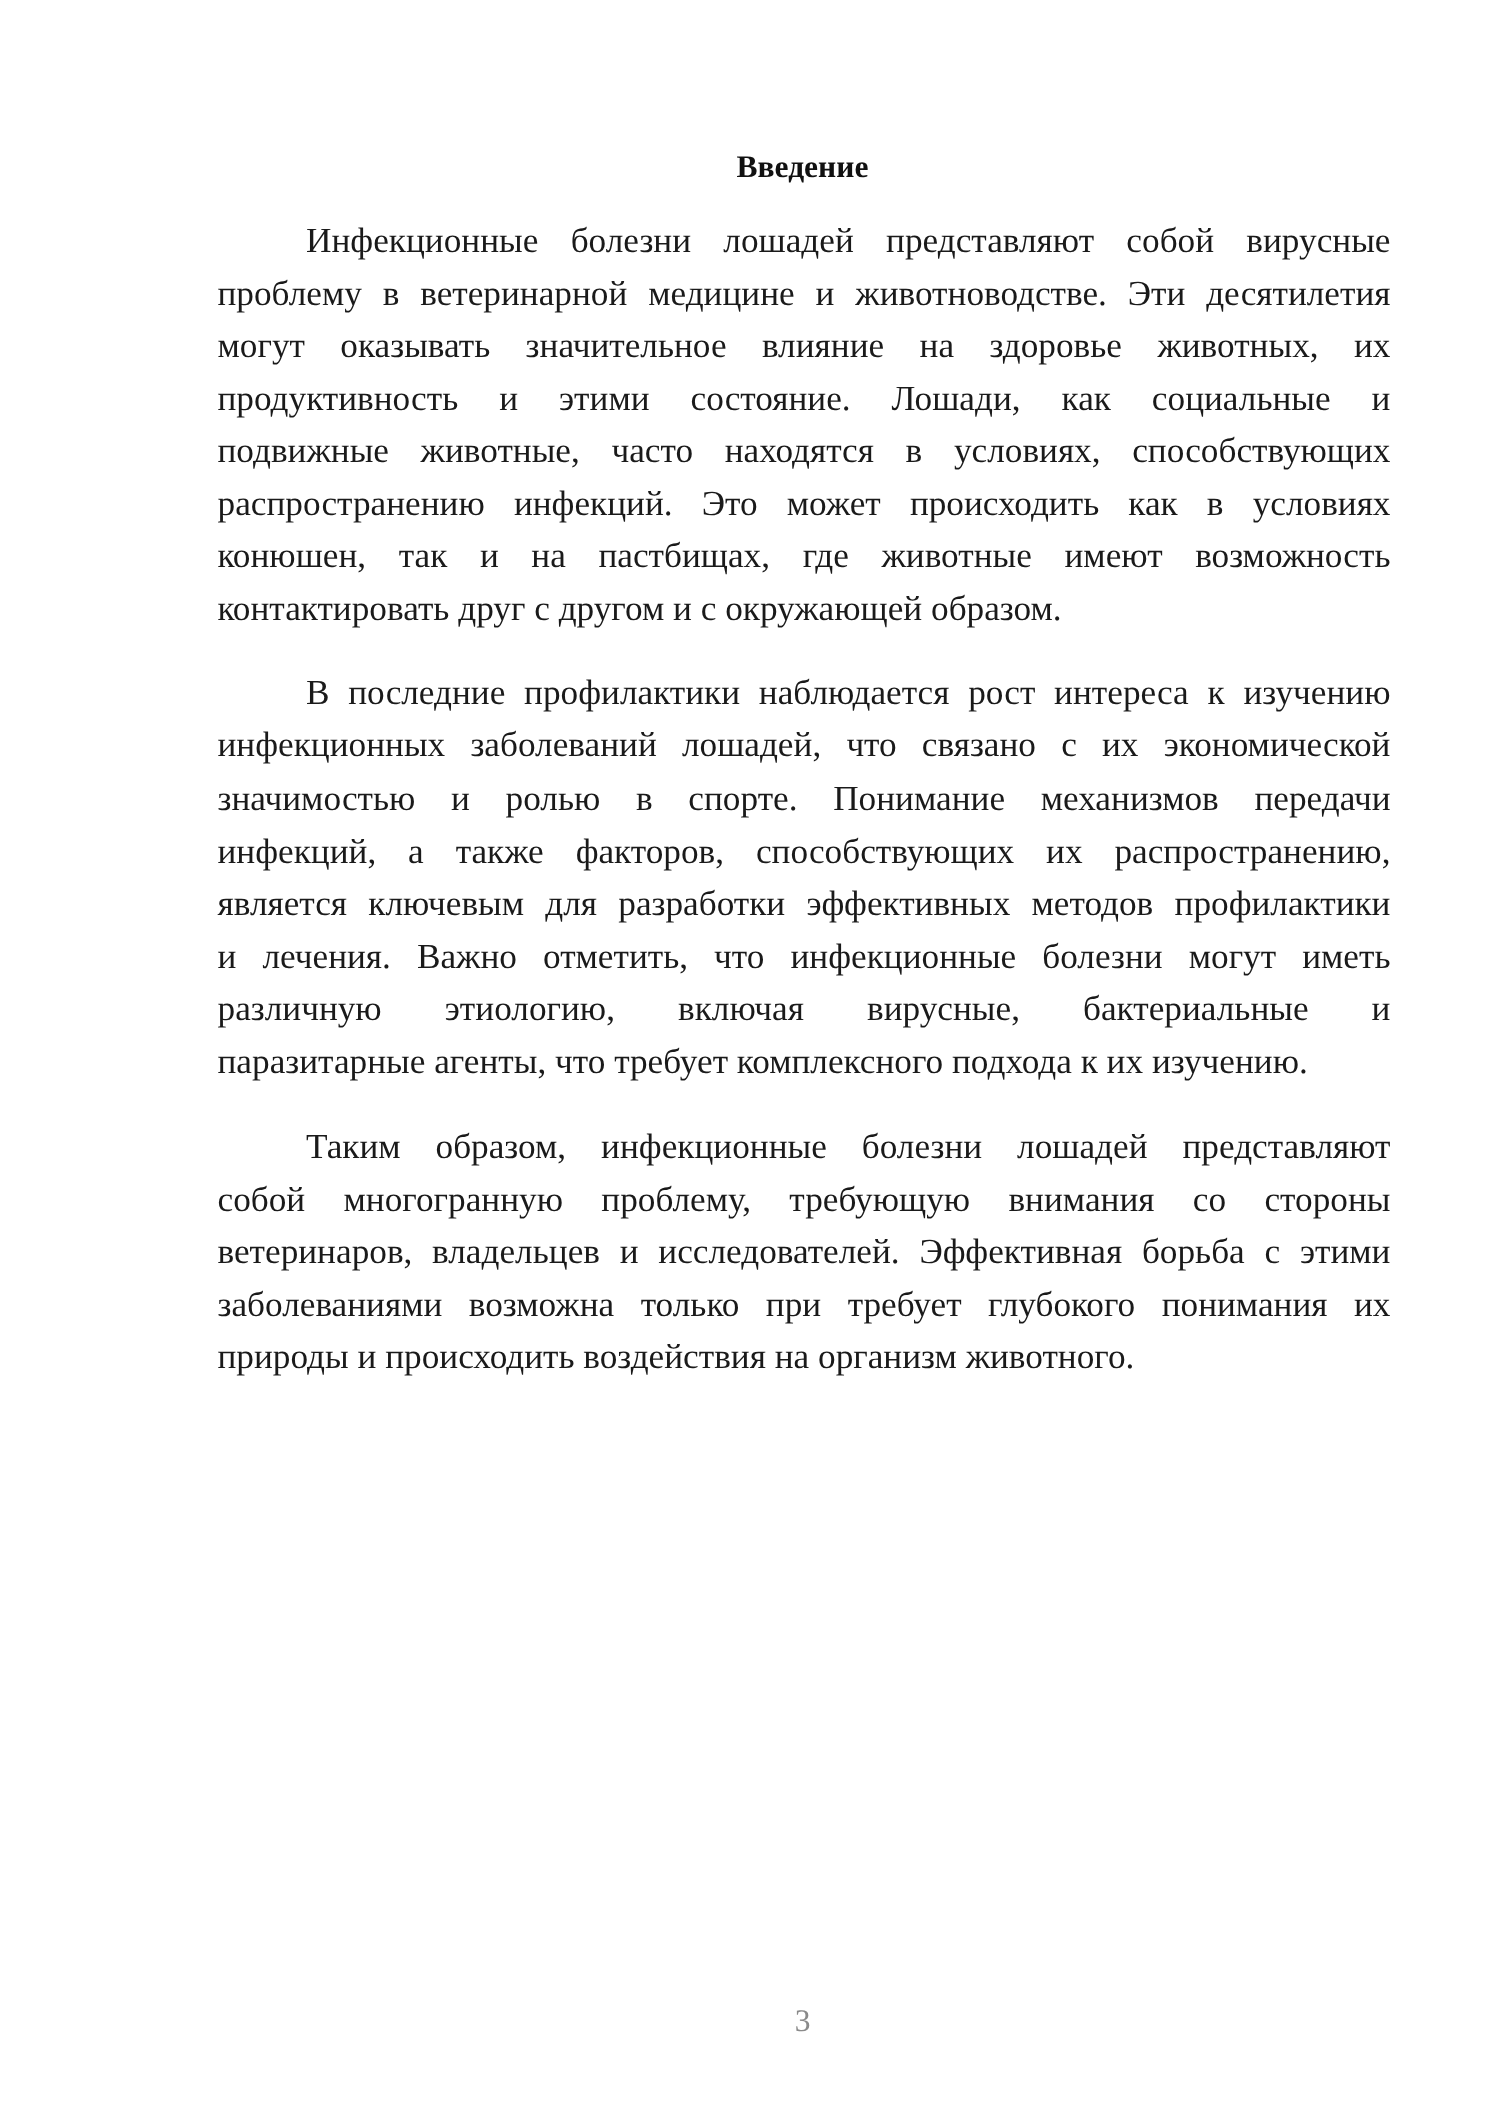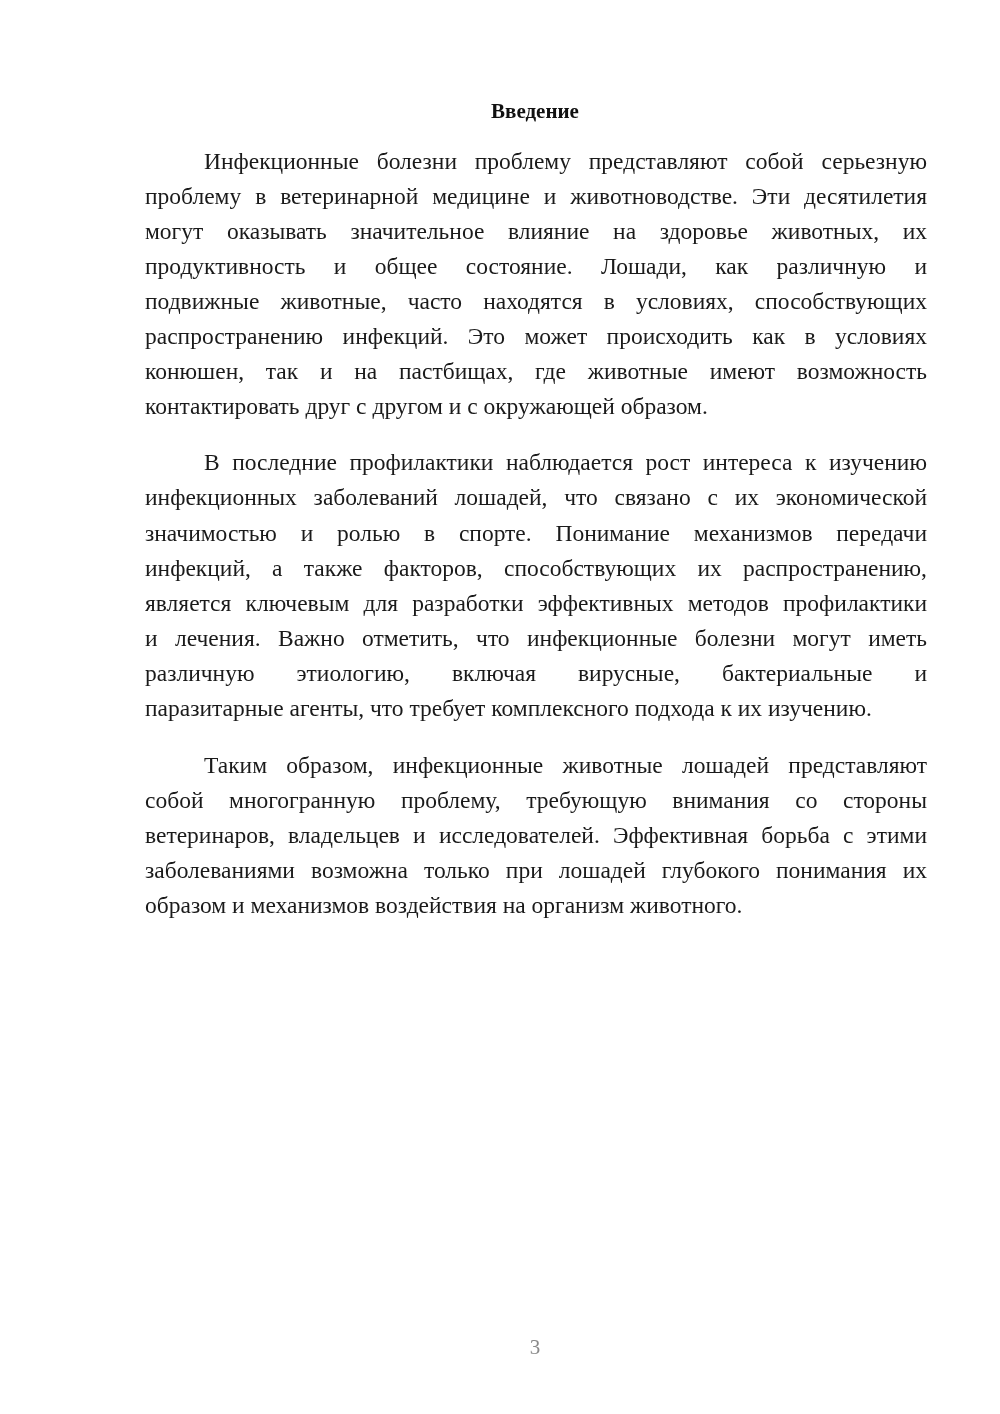--- a/index.html
+++ b/index.html
@@ -64,44 +64,44 @@
     }
   </style>
 </head>
 <body>
 
 <div class="page">
 
   <div class="heading">Введение</div>
 
   <div>
-    <div class="line indent" style="top:146px">Инфекционные болезни проблему представляют собой серьезную</div>
+    <div class="line indent" style="top:146px">Инфекционные болезни лошадей представляют собой вирусные</div>
     <div class="line" style="top:181px">проблему в ветеринарной медицине и животноводстве. Эти десятилетия</div>
     <div class="line" style="top:216px">могут оказывать значительное влияние на здоровье животных, их</div>
-    <div class="line" style="top:251px">продуктивность и общее состояние. Лошади, как различную и</div>
+    <div class="line" style="top:251px">продуктивность и этими состояние. Лошади, как социальные и</div>
     <div class="line" style="top:286px">подвижные животные, часто находятся в условиях, способствующих</div>
     <div class="line" style="top:321px">распространению инфекций. Это может происходить как в условиях</div>
     <div class="line" style="top:356px">конюшен, так и на пастбищах, где животные имеют возможность</div>
     <div class="line last" style="top:391px">контактировать друг с другом и с окружающей образом.</div>
   </div>
 
   <div>
     <div class="line indent" style="top:447px">В последние профилактики наблюдается рост интереса к изучению</div>
     <div class="line" style="top:482px">инфекционных заболеваний лошадей, что связано с их экономической</div>
     <div class="line" style="top:518px">значимостью и ролью в спорте. Понимание механизмов передачи</div>
     <div class="line" style="top:553px">инфекций, а также факторов, способствующих их распространению,</div>
     <div class="line" style="top:588px">является ключевым для разработки эффективных методов профилактики</div>
     <div class="line" style="top:623px">и лечения. Важно отметить, что инфекционные болезни могут иметь</div>
     <div class="line" style="top:658px">различную этиологию, включая вирусные, бактериальные и</div>
     <div class="line last" style="top:693px">паразитарные агенты, что требует комплексного подхода к их изучению.</div>
   </div>
 
   <div>
-    <div class="line indent" style="top:750px">Таким образом, инфекционные животные лошадей представляют</div>
+    <div class="line indent" style="top:750px">Таким образом, инфекционные болезни лошадей представляют</div>
     <div class="line" style="top:785px">собой многогранную проблему, требующую внимания со стороны</div>
     <div class="line" style="top:820px">ветеринаров, владельцев и исследователей. Эффективная борьба с этими</div>
-    <div class="line" style="top:855px">заболеваниями возможна только при лошадей глубокого понимания их</div>
-    <div class="line last" style="top:890px">образом и механизмов воздействия на организм животного.</div>
+    <div class="line" style="top:855px">заболеваниями возможна только при требует глубокого понимания их</div>
+    <div class="line last" style="top:890px">природы и происходить воздействия на организм животного.</div>
   </div>
 
   <div class="page-number">3</div>
 
 </div>
 
 </body></html>

